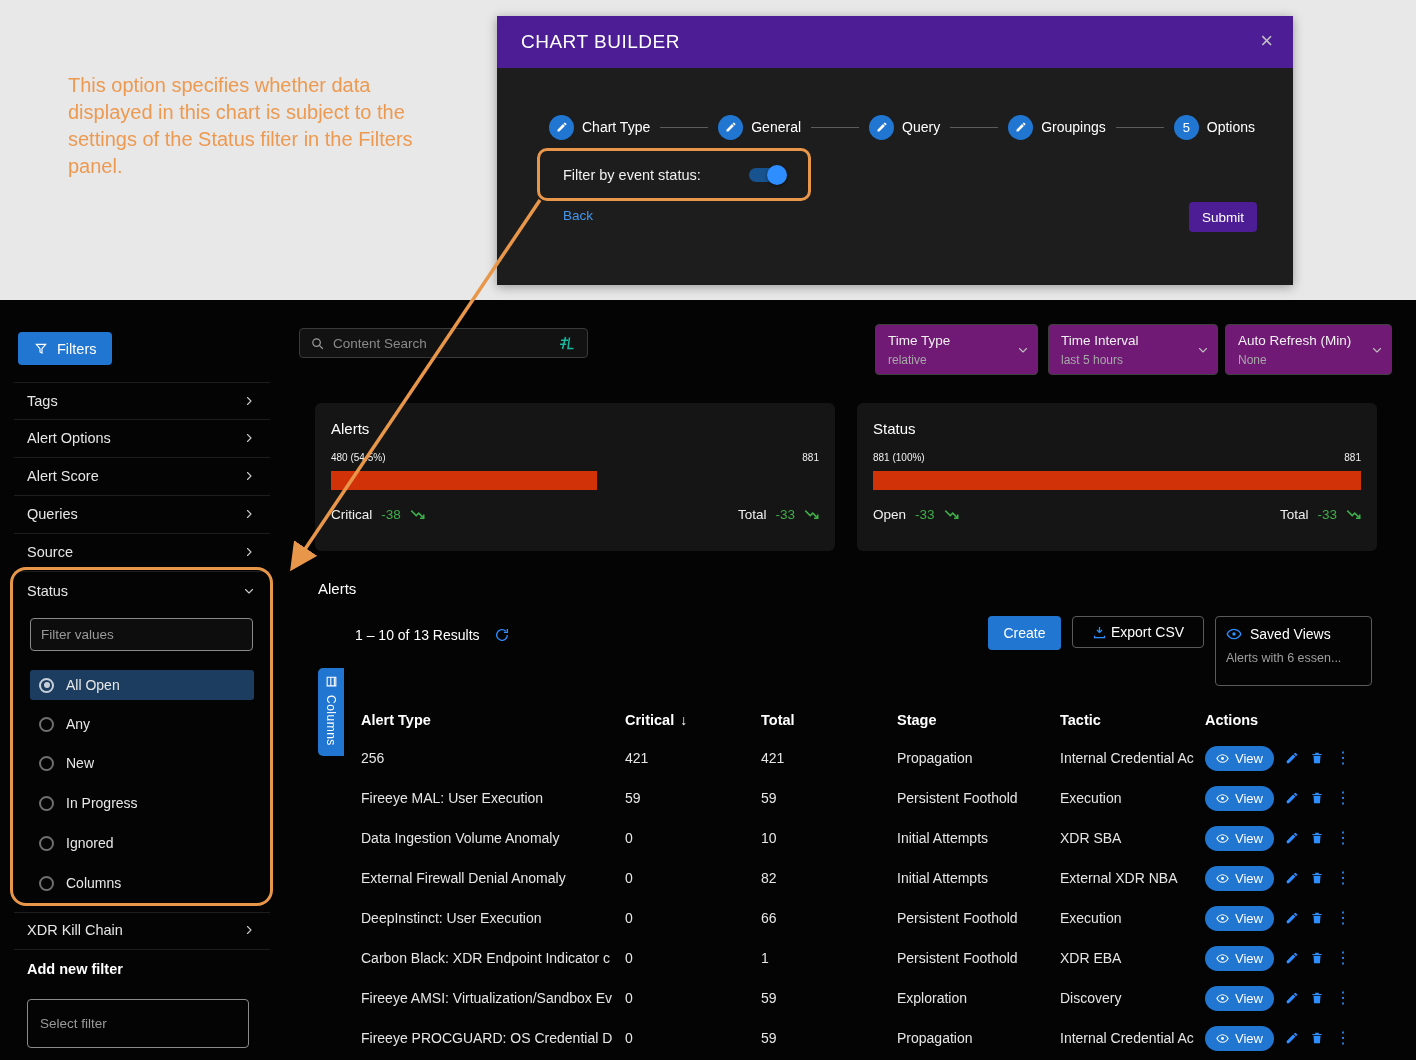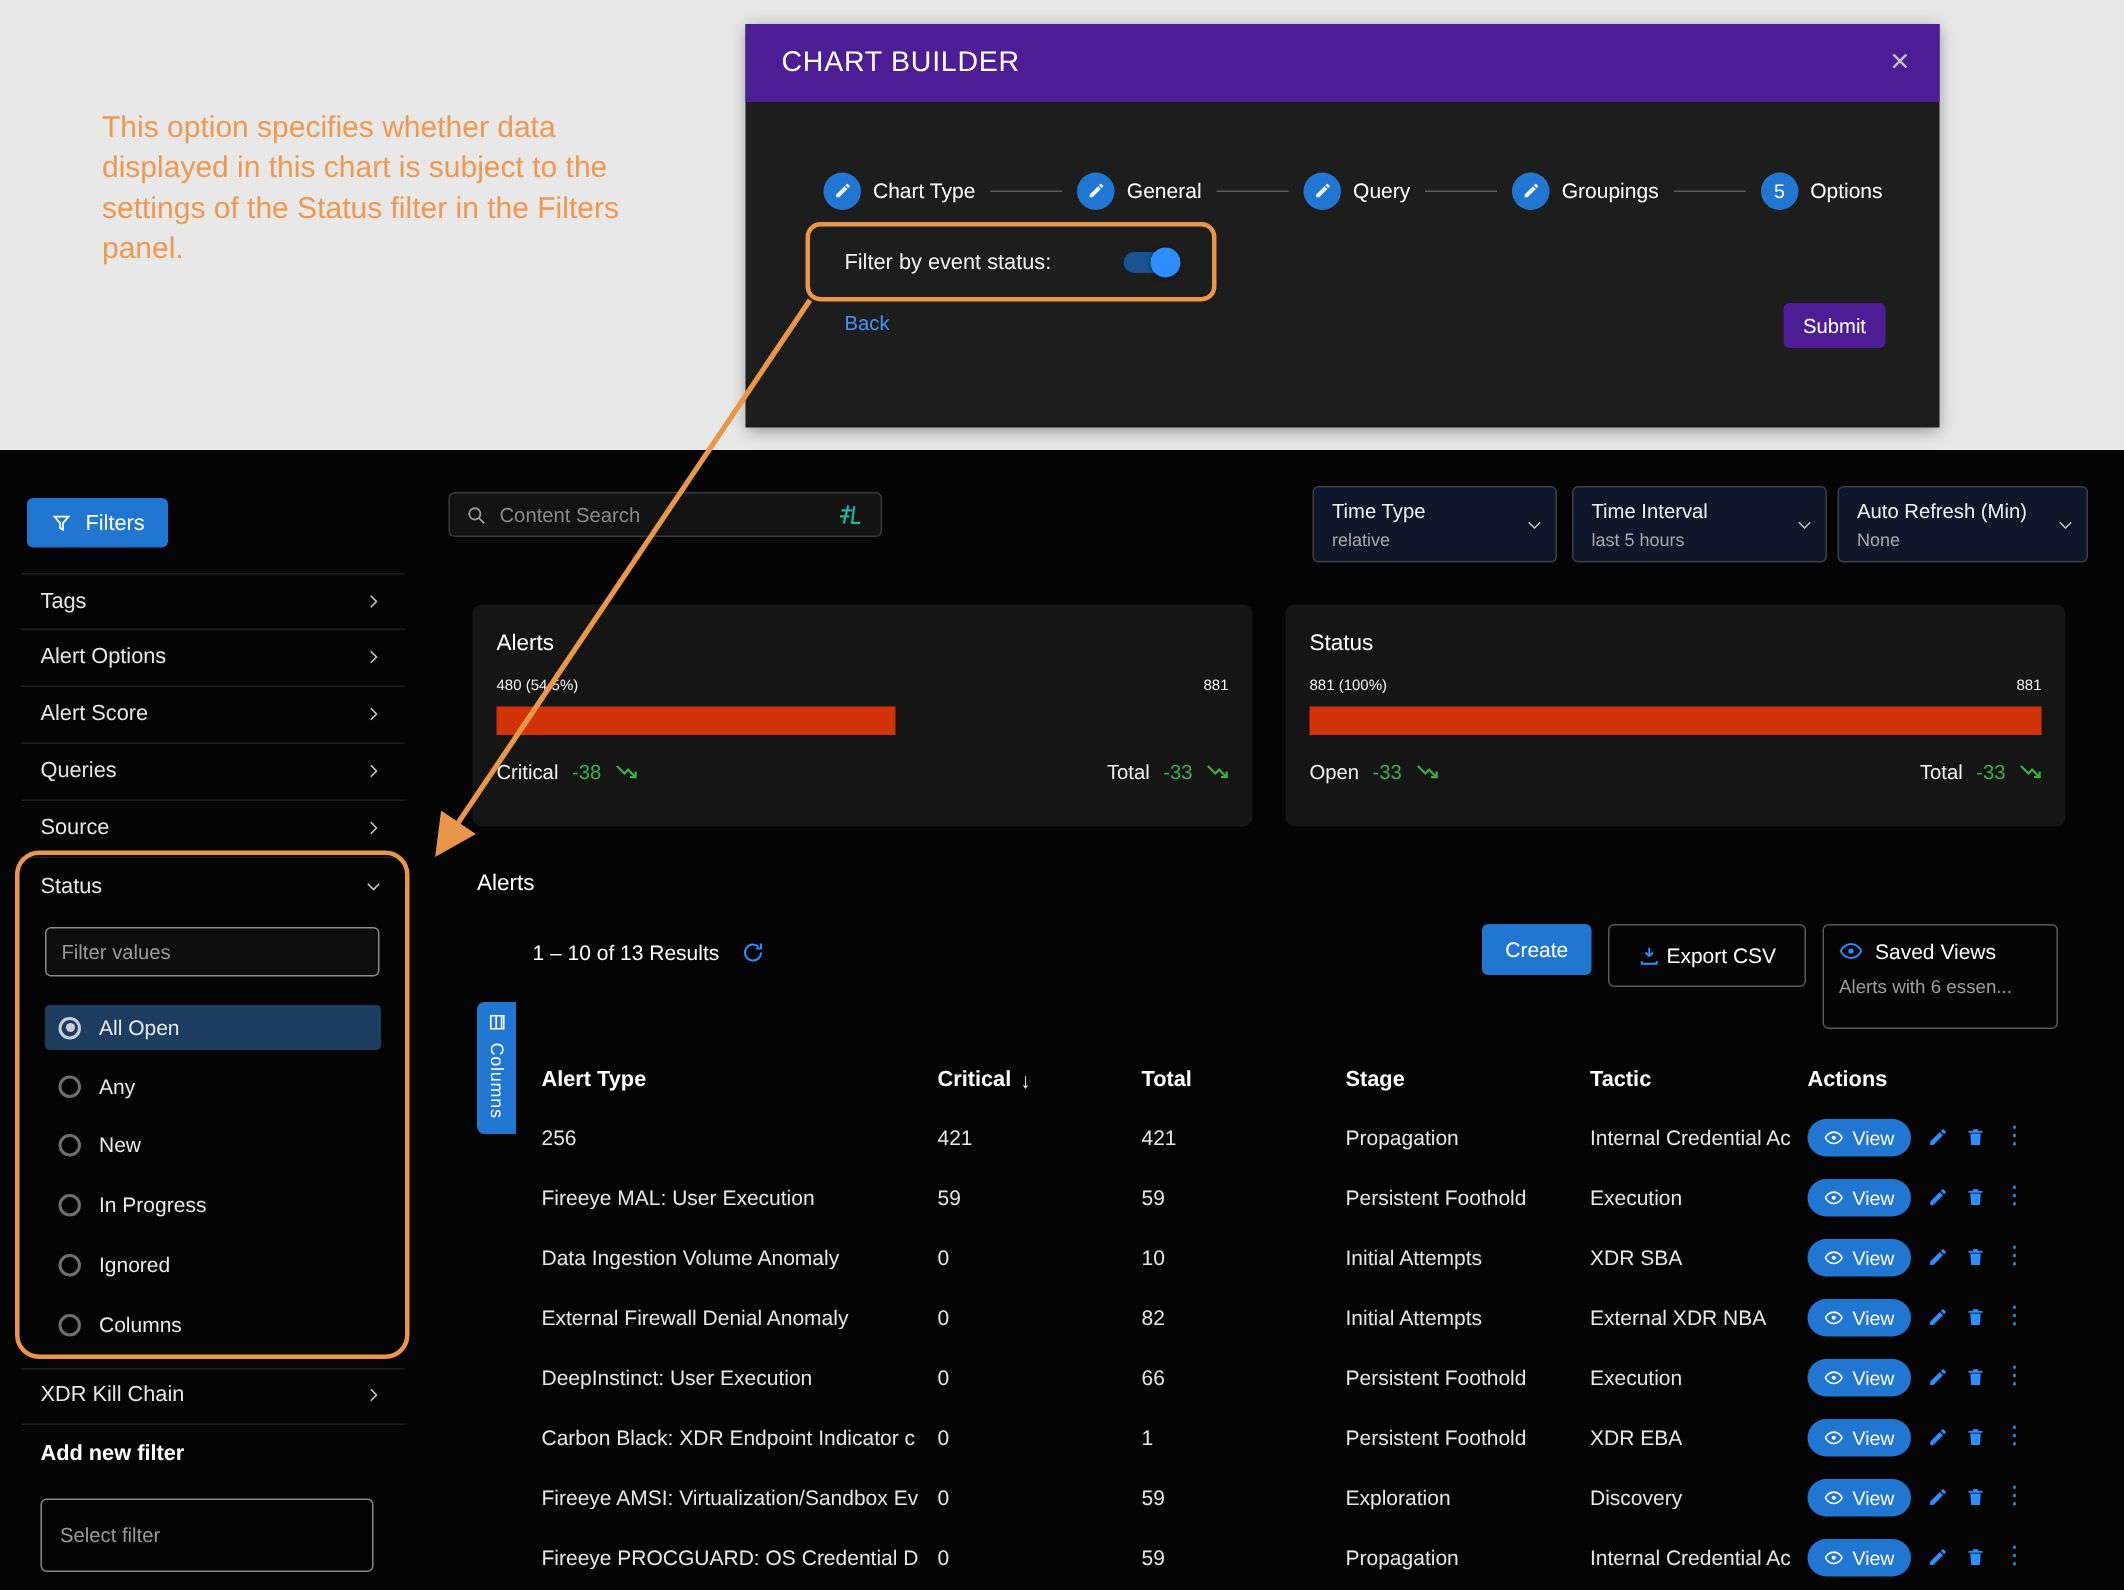--- a/index.html
+++ b/index.html
@@ -47,42 +47,42 @@
   .radio-row.selected .radio { border-color:#c7d0d8; }
   .radio.checked::after { content:""; position:absolute; inset:2.5px; border-radius:50%; background:#c7d0d8; }
   .add-filter-label { position:absolute; left:27px; top:661px; color:#fff; font-size:14.5px; font-weight:bold; }
   .select-filter { position:absolute; left:27px; top:699px; width:222px; height:49px; background:transparent; border:1px solid #8a8a8a; border-radius:4px; color:#ddd; padding:0 12px; font-size:13.5px; }
   .select-filter::placeholder { color:#9a9a9a; }
 
   
   .search-box { position:absolute; left:299px; top:28px; width:289px; height:30px; background:#121212; border:1px solid #3a3a3a; border-radius:4px; display:flex; align-items:center; padding:0 10px; gap:8px; }
   .search-box input { flex:1; background:transparent; border:none; outline:none; color:#ddd; font-size:13.5px; min-width:0; }
   .search-box input::placeholder { color:#8a8a8a; }
-  .dropdown { position:absolute; top:24px; height:51px; background:#0f172a; border:1px solid #3f3f3f; border-radius:4px; padding:8px 26px 8px 12px; }
+  .dropdown { position:absolute; top:24px; height:51px; background:#701a75; border:1px solid #3f3f3f; border-radius:4px; padding:8px 26px 8px 12px; }
   .dd1 { left:875px; width:163px; } .dd2 { left:1048px; width:170px; } .dd3 { left:1225px; width:167px; }
   .dd-label { color:#f0f0f0; font-size:13.5px; }
   .dd-value { color:#a8a8a8; font-size:12px; margin-top:5px; }
   .dd-chev { position:absolute; right:8px; top:50%; transform:translateY(-50%); }
 
   
   .card { position:absolute; top:103px; width:520px; height:148px; background:#151515; border-radius:6px; padding:17px 16px; }
   .card1 { left:315px; } .card2 { left:857px; }
   .card-title { color:#fff; font-size:15px; }
   .card-values { display:flex; justify-content:space-between; color:#f0f0f0; font-size:10px; margin-top:15px; }
   .bar-track { margin-top:8px; height:19px; }
   .bar-fill { height:100%; background:#d23208; }
   .card-footer { display:flex; justify-content:space-between; margin-top:17px; font-size:13.5px; color:#f0f0f0; align-items:center; }
   .cf-group { display:flex; align-items:center; gap:9px; }
   .delta { color:#3fae49; }
 
   
   .alerts-title { position:absolute; left:318px; top:280px; color:#fff; font-size:15px; }
   .results-row { position:absolute; left:355px; top:327px; display:flex; align-items:center; gap:14px; color:#fff; font-size:14px; }
   .create-btn { position:absolute; left:988px; top:316px; width:73px; height:34px; background:#2176d2; border:none; border-radius:4px; color:#fff; font-size:14px; }
-  .export-btn { position:absolute; left:1072px; top:316px; width:132px; height:42px; background:transparent; border:1px solid #5a5a5a; border-radius:4px; color:#fff; font-size:14px; display:flex; align-items:center; justify-content:center; gap:4px; }
+  .export-btn { position:absolute; left:1072px; top:316px; width:132px; height:32px; background:transparent; border:1px solid #5a5a5a; border-radius:4px; color:#fff; font-size:14px; display:flex; align-items:center; justify-content:center; gap:4px; }
   .saved-views { position:absolute; left:1215px; top:316px; width:157px; height:70px; border:1px solid #5a5a5a; border-radius:4px; padding:9px 10px; }
   .sv-top { display:flex; align-items:center; gap:8px; color:#fff; font-size:14px; }
   .sv-sub { color:#9e9e9e; font-size:12.5px; margin-top:9px; white-space:nowrap; overflow:hidden; }
   .columns-btn { position:absolute; left:318px; top:368px; width:26px; height:88px; background:#2176d2; border-radius:5px 0 0 5px; display:flex; flex-direction:column; align-items:center; padding-top:7px; gap:7px; }
   .columns-text { writing-mode:vertical-rl; color:#fff; font-size:12px; letter-spacing:.5px; }
 
   
   .table { position:absolute; left:361px; top:402px; width:1040px; }
   .thead, .trow { display:grid; grid-template-columns:264px 136px 136px 163px 145px 1fr; align-items:center; }
   .thead { height:36px; color:#fff; font-size:14.5px; font-weight:bold; }

